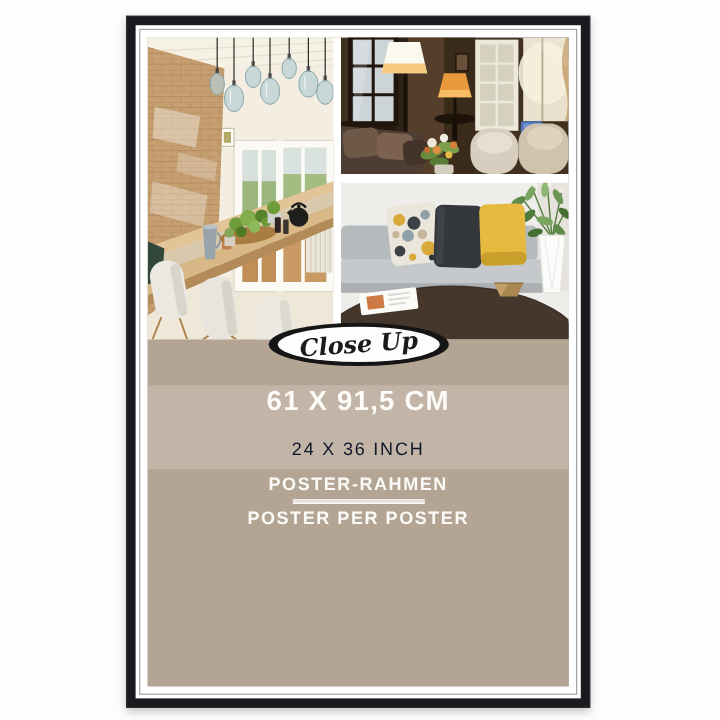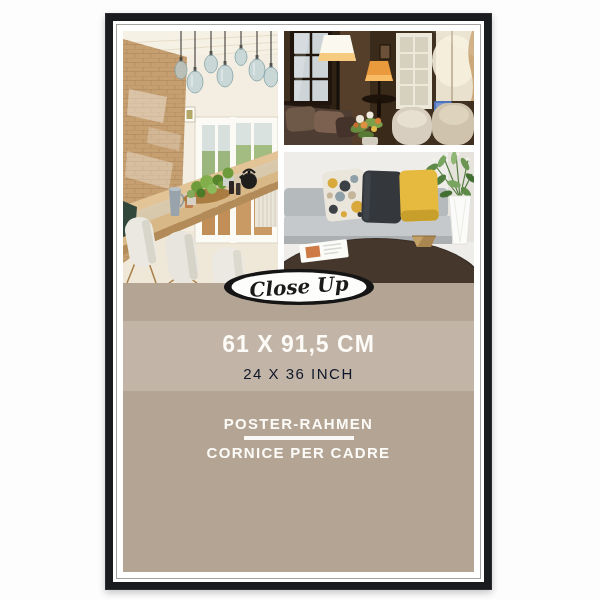--- a/index.html
+++ b/index.html
@@ -14,24 +14,24 @@
           display:flex;gap:6px;}
   .photo{overflow:hidden;position:relative;}
   .photo svg{display:block;width:100%;height:100%;}
   .photo-left{width:155px;height:252px;}
   .col-right{width:190px;display:flex;flex-direction:column;gap:7px;}
   .photo-rt{width:190px;height:114px;}
   .photo-rb{width:190px;height:131px;}
   .taupe{position:absolute;left:0;top:252px;right:0;bottom:0;background:#b3a494;}
   .band-logo{height:38px;}
   .band-sizes{height:70px;background:#c2b4a6;display:flex;flex-direction:column;
-              align-items:center;justify-content:center;gap:7px;}
+              align-items:center;gap:18px;}
   .size-cm{color:#fcfbf8;font-size:23px;font-weight:bold;letter-spacing:1px;}
   .size-inch{color:#0f172a;font-size:15px;font-weight:normal;letter-spacing:1.5px;}
-  .band-langs{padding-top:20px;}
+  .band-langs{}
   .lang-row{height:25px;display:flex;align-items:center;justify-content:center;
             color:#fbfaf7;font-size:15px;font-weight:bold;letter-spacing:1.3px;white-space:nowrap;}
   .divider{width:110px;height:1px;background:#faf8f5;margin:0 auto;}
   .logo{position:absolute;left:50%;top:237px;transform:translateX(-50%);
         width:158px;height:38px;z-index:5;}
   .logo svg{display:block;width:100%;height:100%;}
 </style>
 </head>
 <body>
 
@@ -302,21 +302,21 @@
             <div class="band-sizes">
               <div class="size-cm">61 X 91,5 CM</div>
               <div class="size-inch">24 X 36 INCH</div>
             </div>
             <div class="band-langs">
               <div class="lang-row">POSTER-RAHMEN</div>
               <div class="divider"></div>
               <div class="divider"></div>
               <div class="divider"></div>
               <div class="divider"></div>
-              <div class="lang-row">CORNICE PER CADRE</div>
+              <div class="lang-row">POSTER PER POSTER</div>
             </div>
           </div>
 
           <div class="logo">
             <svg viewBox="0 0 160 40">
               <ellipse cx="80" cy="20" rx="79" ry="19" fill="#151515"></ellipse>
               <ellipse cx="80" cy="20" rx="71" ry="15.5" fill="#fdfdfb"></ellipse>
               <text x="80" y="27" text-anchor="middle" fill="#1a1a1a" font-family="DejaVu Serif, serif" font-style="italic" font-weight="bold" font-size="21" transform="rotate(-4 80 20)">Close Up</text>
             </svg>
           </div>

